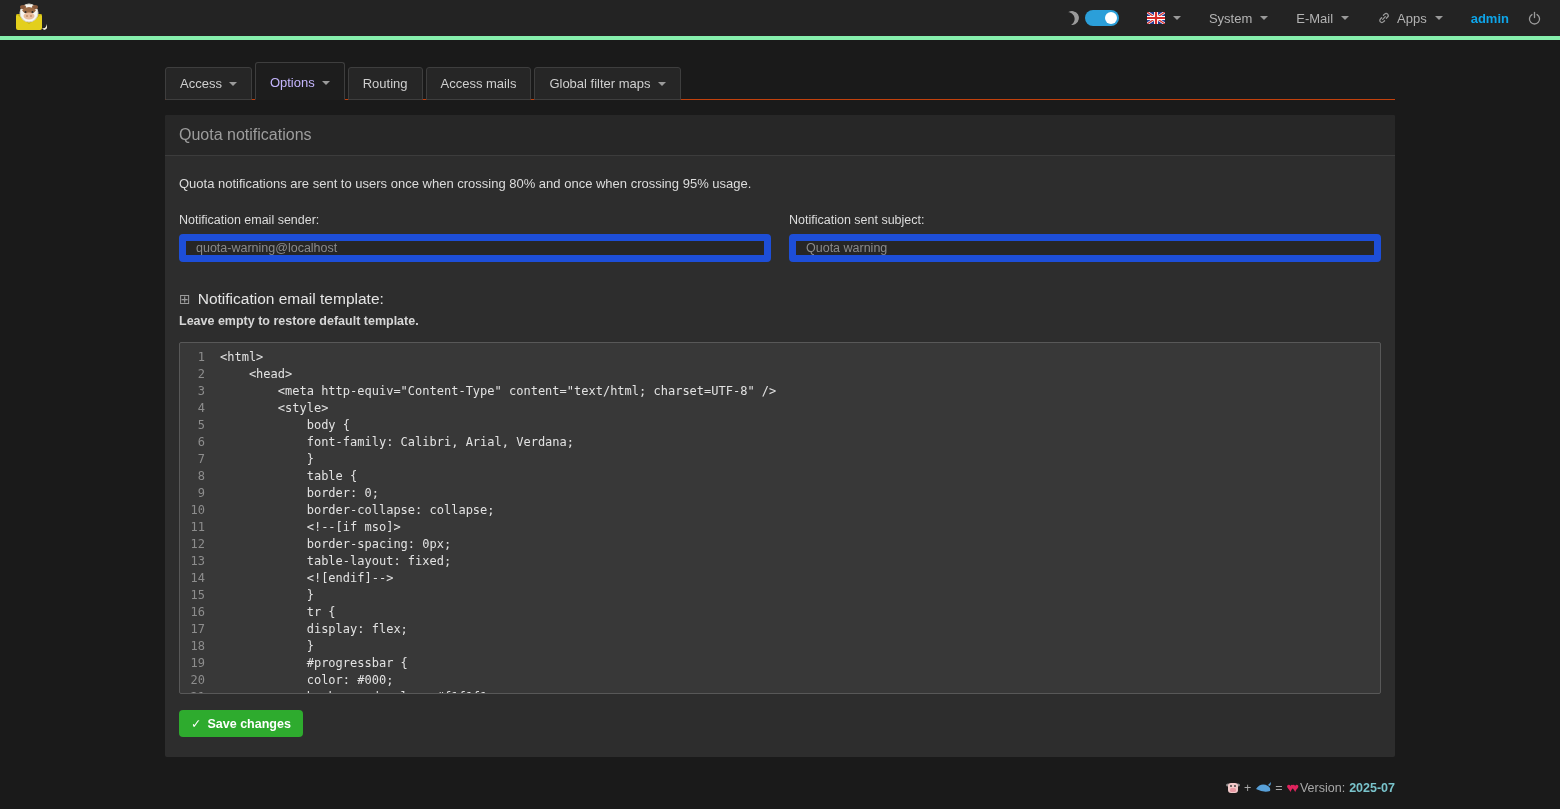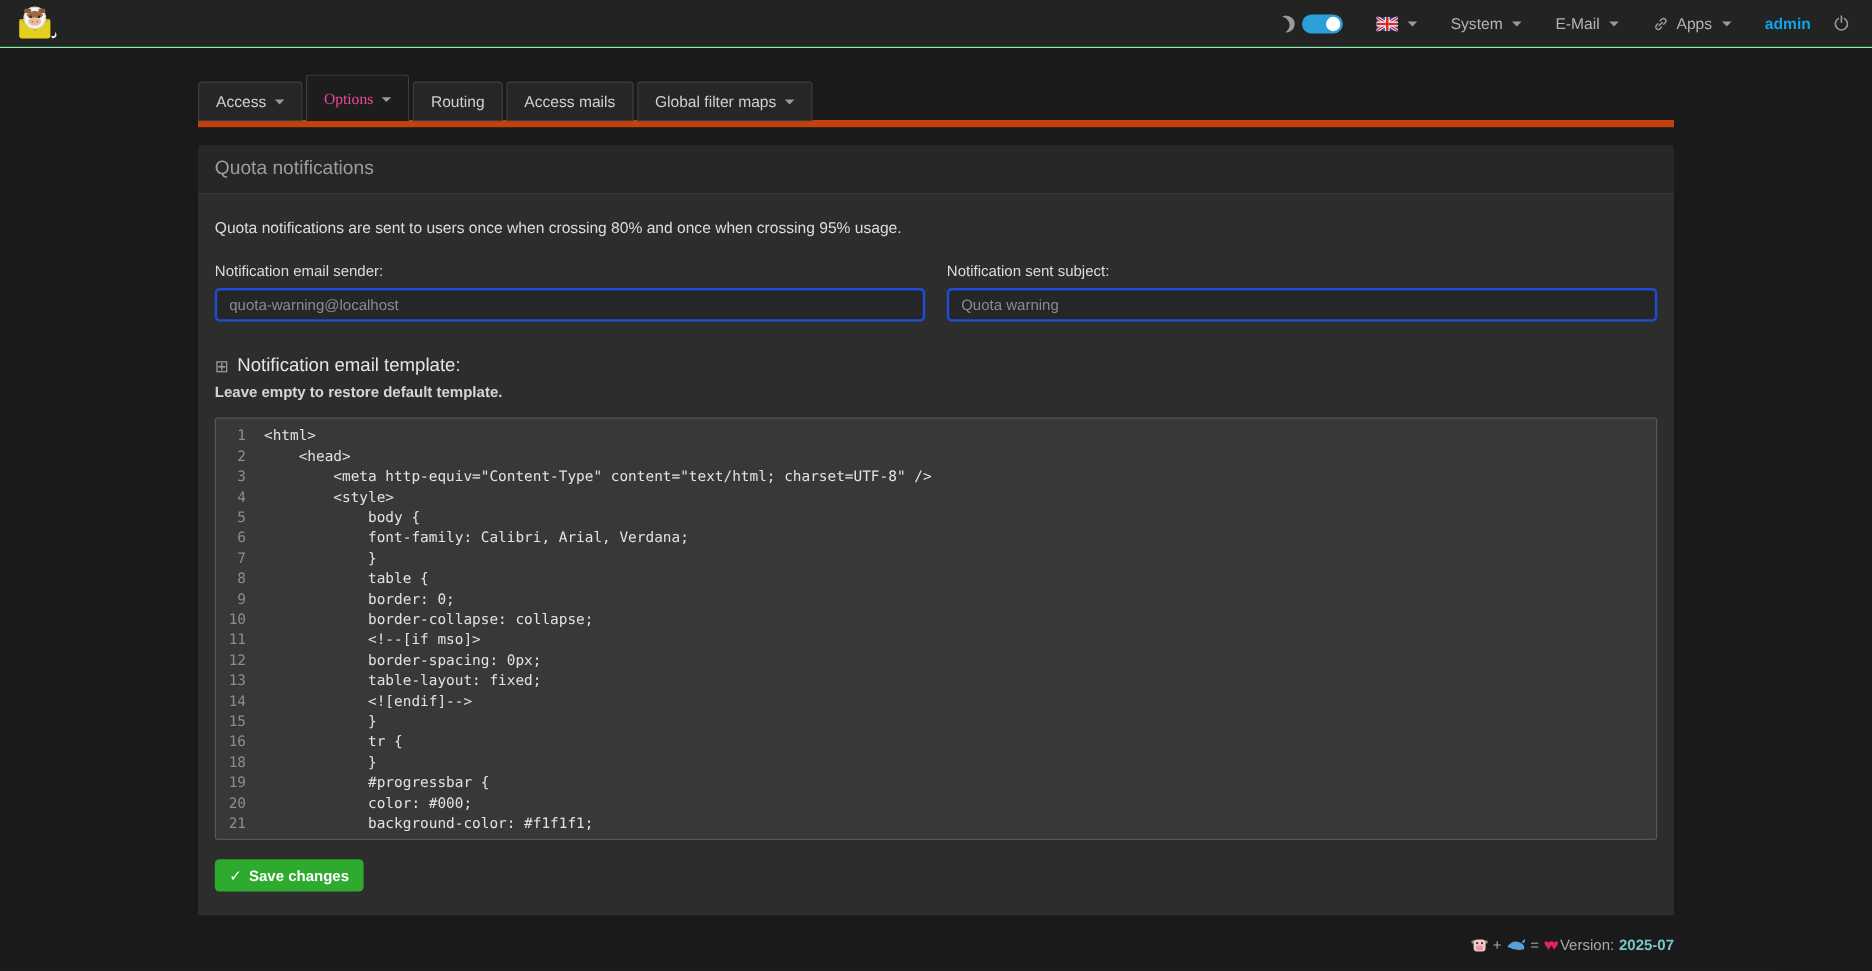--- a/index.html
+++ b/index.html
@@ -10,21 +10,21 @@
     font-family: "Liberation Sans", "DejaVu Sans", sans-serif;
     color: #d8d8d8;
     overflow: hidden;
     position: relative;
   }
 
   
   .navbar {
     height: 40px;
     background: #232323;
-    border-bottom: 1px solid #86efac;
+    border-bottom: 4px solid #86efac;
     display: flex; align-items: center;
     padding: 0 18px 0 12px;
   }
   .nav-right {
     margin-left: auto;
     display: flex; align-items: center;
     gap: 28px;
     font-size: 13px; color: #b3b3b3;
   }
   .nav-item { display: flex; align-items: center; gap: 6px; cursor: pointer; }
@@ -49,37 +49,36 @@
   .nav-user { font-weight: bold; color: #0ea5e9; }
   .icon-svg { display: block; }
 
   
   .container { width: 1230px; margin: 0 auto; }
 
   
   .tabs {
     margin-top: 22px;
     display: flex; align-items: flex-end;
-    border-bottom: 6px solid #c2410c;
+    border-bottom: 1px solid #c2410c;
   }
   .tab {
     padding: 8px 14px;
     font-size: 13px; color: #cfcfcf;
     background: #262626;
     border: 1px solid #3e3e3e;
     border-radius: 3px 3px 0 0;
     margin-right: 3px; margin-bottom: -1px;
     display: flex; align-items: center; gap: 5px;
     cursor: pointer; white-space: nowrap;
   }
   .tab.active {
     padding-top: 12px; padding-bottom: 9px;
-    background: #1d1d1d; color: #ec4899;
+    background: #1d1d1d; color: #c4b5fd;
     border-bottom: 1px solid #1d1d1d;
-    font-family: Liberation Serif, serif;
   }
 
   
   .card {
     margin-top: 15px;
     background: #2d2d2d;
     border-radius: 2px;
   }
   .card-header {
     background: #272727;
@@ -91,21 +90,21 @@
   .card-body { padding: 14px 14px 20px; }
 
   .desc { font-size: 13px; color: #dcdcdc; margin: 6px 0 22px; }
 
   .fields-row { display: flex; gap: 18px; }
   .field-col { flex: 1; }
   .field-label { font-size: 12.5px; color: #dcdcdc; margin-bottom: 7px; }
   .text-input {
     width: 100%; height: 28px;
     background: #262626;
-    border: 2px solid #1d4ed8; border-radius: 4px;
+    border: 7px solid #1d4ed8; border-radius: 4px;
     padding: 5px 10px;
     font-size: 12.5px; color: #dddddd;
     font-family: "Liberation Sans", "DejaVu Sans", sans-serif;
   }
   .text-input::placeholder { color: #8b8b8b; }
 
   .tpl-heading {
     margin-top: 28px;
     font-size: 15.5px; color: #e5e5e5;
     display: flex; align-items: center; gap: 7px;
@@ -332,20 +331,24 @@
               <span class="ln">14</span>
               <span class="code-text">            &lt;![endif]--&gt;</span>
             </div>
             <div class="code-row">
               <span class="ln">15</span>
               <span class="code-text">            }</span>
             </div>
             <div class="code-row">
               <span class="ln">16</span>
               <span class="code-text">            tr {</span>
+            </div>
+            <div class="code-row">
+              <span class="ln">17</span>
+              <span class="code-text">            display: flex;</span>
             </div>
             <div class="code-row">
               <span class="ln">18</span>
               <span class="code-text">            }</span>
             </div>
             <div class="code-row">
               <span class="ln">19</span>
               <span class="code-text">            #progressbar {</span>
             </div>
             <div class="code-row">

